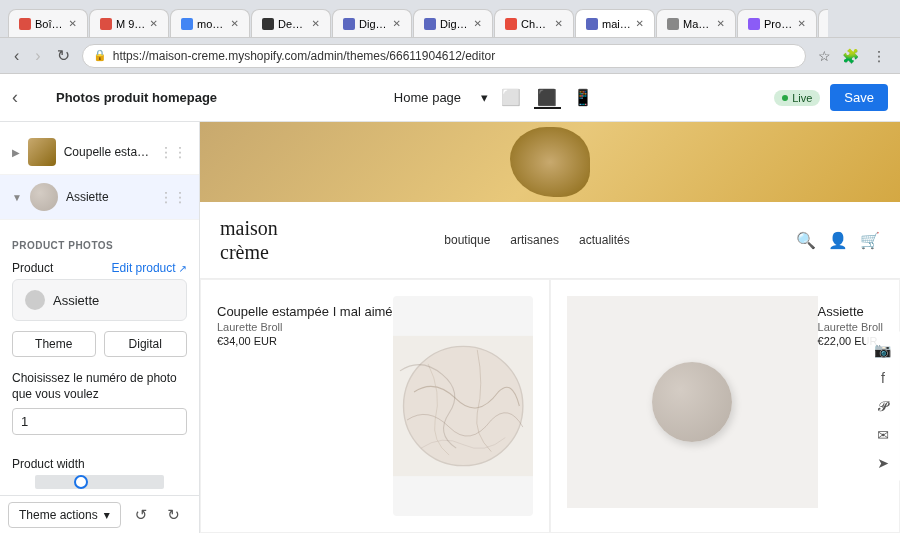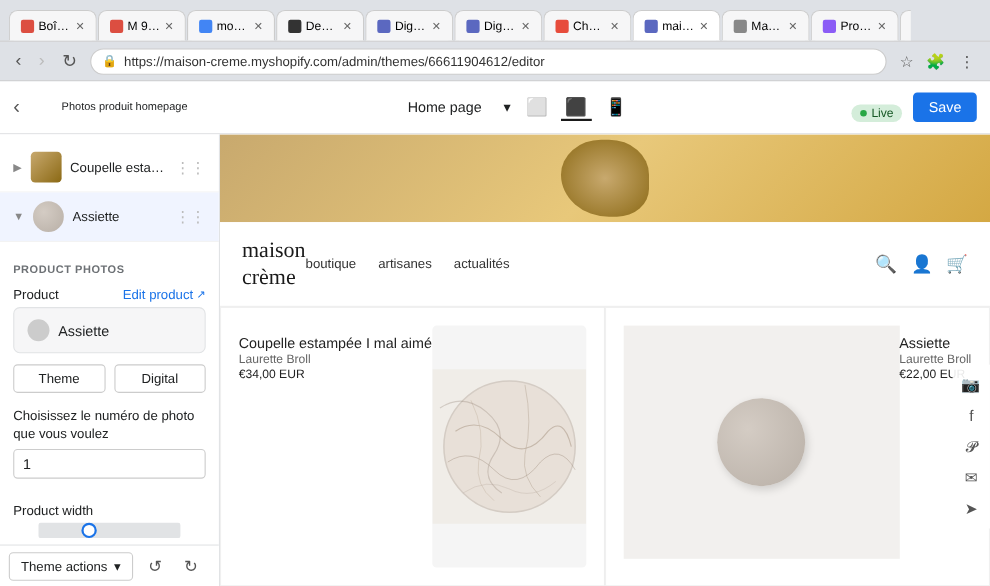--- a/index.html
+++ b/index.html
@@ -20,27 +20,27 @@
     .address-bar { flex: 1; height: 24px; border: 1px solid #ccc; border-radius: 12px; background: #fff; display: flex; align-items: center; padding: 0 10px; font-size: 12px; color: #333; gap: 6px; }
     .lock-icon { font-size: 11px; color: #555; }
     .address-text { flex: 1; }
     .browser-actions { display: flex; gap: 4px; }
     .browser-action-btn { background: none; border: none; cursor: pointer; font-size: 14px; color: #555; padding: 2px 4px; }
 
     
     .app { display: flex; flex-direction: column; height: calc(533px - 74px); }
     .app-header { background: #fff; height: 48px; display: flex; align-items: center; padding: 0 12px; gap: 10px; border-bottom: 1px solid #e1e3e5; }
     .back-btn { background: none; border: none; cursor: pointer; font-size: 18px; color: #555; }
-    .page-title { font-size: 10px; font-weight: 400; color: #202223; padding-left: 28px; }
+    .page-title { font-size: 13px; font-weight: 700; color: #202223; padding-left: 28px; }
     .header-center { flex: 1; display: flex; justify-content: center; }
     .page-selector { display: flex; align-items: center; gap: 20px; font-size: 13px; color: #202223; cursor: pointer; border: none; background: none; }
     .viewport-btns { display: flex; gap: 8px; }
     .viewport-btn { background: none; border: none; cursor: pointer; font-size: 16px; color: #888; padding: 2px 4px; }
     .viewport-btn.active { color: #1a1a1a; border-bottom: 2px solid #1a1a1a; }
-    .header-right { display: flex; align-items: flex-end; gap: 10px; }
+    .header-right { display: flex; align-items: center; gap: 10px; }
     .live-badge { background: #d4edda; color: #155724; font-size: 11px; padding: 2px 8px; border-radius: 10px; display: flex; align-items: center; gap: 4px; }
     .live-dot { width: 6px; height: 6px; background: #28a745; border-radius: 50%; }
     .save-btn { background: #1a73e8; color: #fff; border: none; border-radius: 4px; padding: 6px 14px; font-size: 13px; font-weight: 500; cursor: pointer; }
 
     
     .main { display: flex; flex: 1; overflow: hidden; }
 
     
     .sidebar { width: 200px; background: #fff; border-right: 1px solid #e1e3e5; display: flex; flex-direction: column; overflow: hidden; }
     .sidebar-items { flex: 1; overflow-y: auto; padding: 8px 0; }
@@ -73,21 +73,21 @@
     .theme-actions-btn { background: #fff; border: 1px solid #ccc; border-radius: 4px; padding: 5px 10px; font-size: 12px; cursor: pointer; display: flex; align-items: center; gap: 6px; color: #202223; }
     .icon-btn { background: none; border: none; cursor: pointer; font-size: 15px; color: #555; padding: 4px 6px; border-radius: 4px; }
 
     
     .preview { flex: 1; background: #e9e9e9; overflow: hidden; position: relative; }
     .preview-inner { background: #fff; width: 100%; height: 100%; overflow: hidden; display: flex; flex-direction: column; }
 
     
     .site-header { display: flex; align-items: center; padding: 14px 20px; border-bottom: 1px solid #eee; background: #fff; }
     .site-logo { font-family: Georgia, serif; font-size: 20px; line-height: 1.2; color: #1a1a1a; margin-right: auto; font-weight: 400; }
-    .site-nav { display: flex; gap: 20px; flex: 1; }
+    .site-nav { display: flex; gap: 20px; flex: 1; justify-content: center; }
     .site-nav a { font-size: 12px; color: #333; text-decoration: none; }
     .site-nav-icons { display: flex; gap: 12px; margin-left: auto; }
     .site-nav-icons span { font-size: 16px; color: #333; cursor: pointer; }
     .product-grid { display: grid; grid-template-columns: 1fr 1fr; gap: 0; height: 100%; }
     .product-cell { display: flex; flex-direction: row; padding: 16px; border: 0.5px solid #f0f0f0; overflow: hidden; position: relative; }
 
     
     .top-strip { width: 100%; height: 80px; background: linear-gradient(135deg, #c8a96e 0%, #e8c87a 50%, #d4a843 100%); display: flex; align-items: center; justify-content: center; overflow: hidden; margin-bottom: 0; }
     .top-strip-inner { width: 80px; height: 70px; background: radial-gradient(ellipse, #c8a96e, #8b6914); border-radius: 50% 50% 40% 60%; }
 

